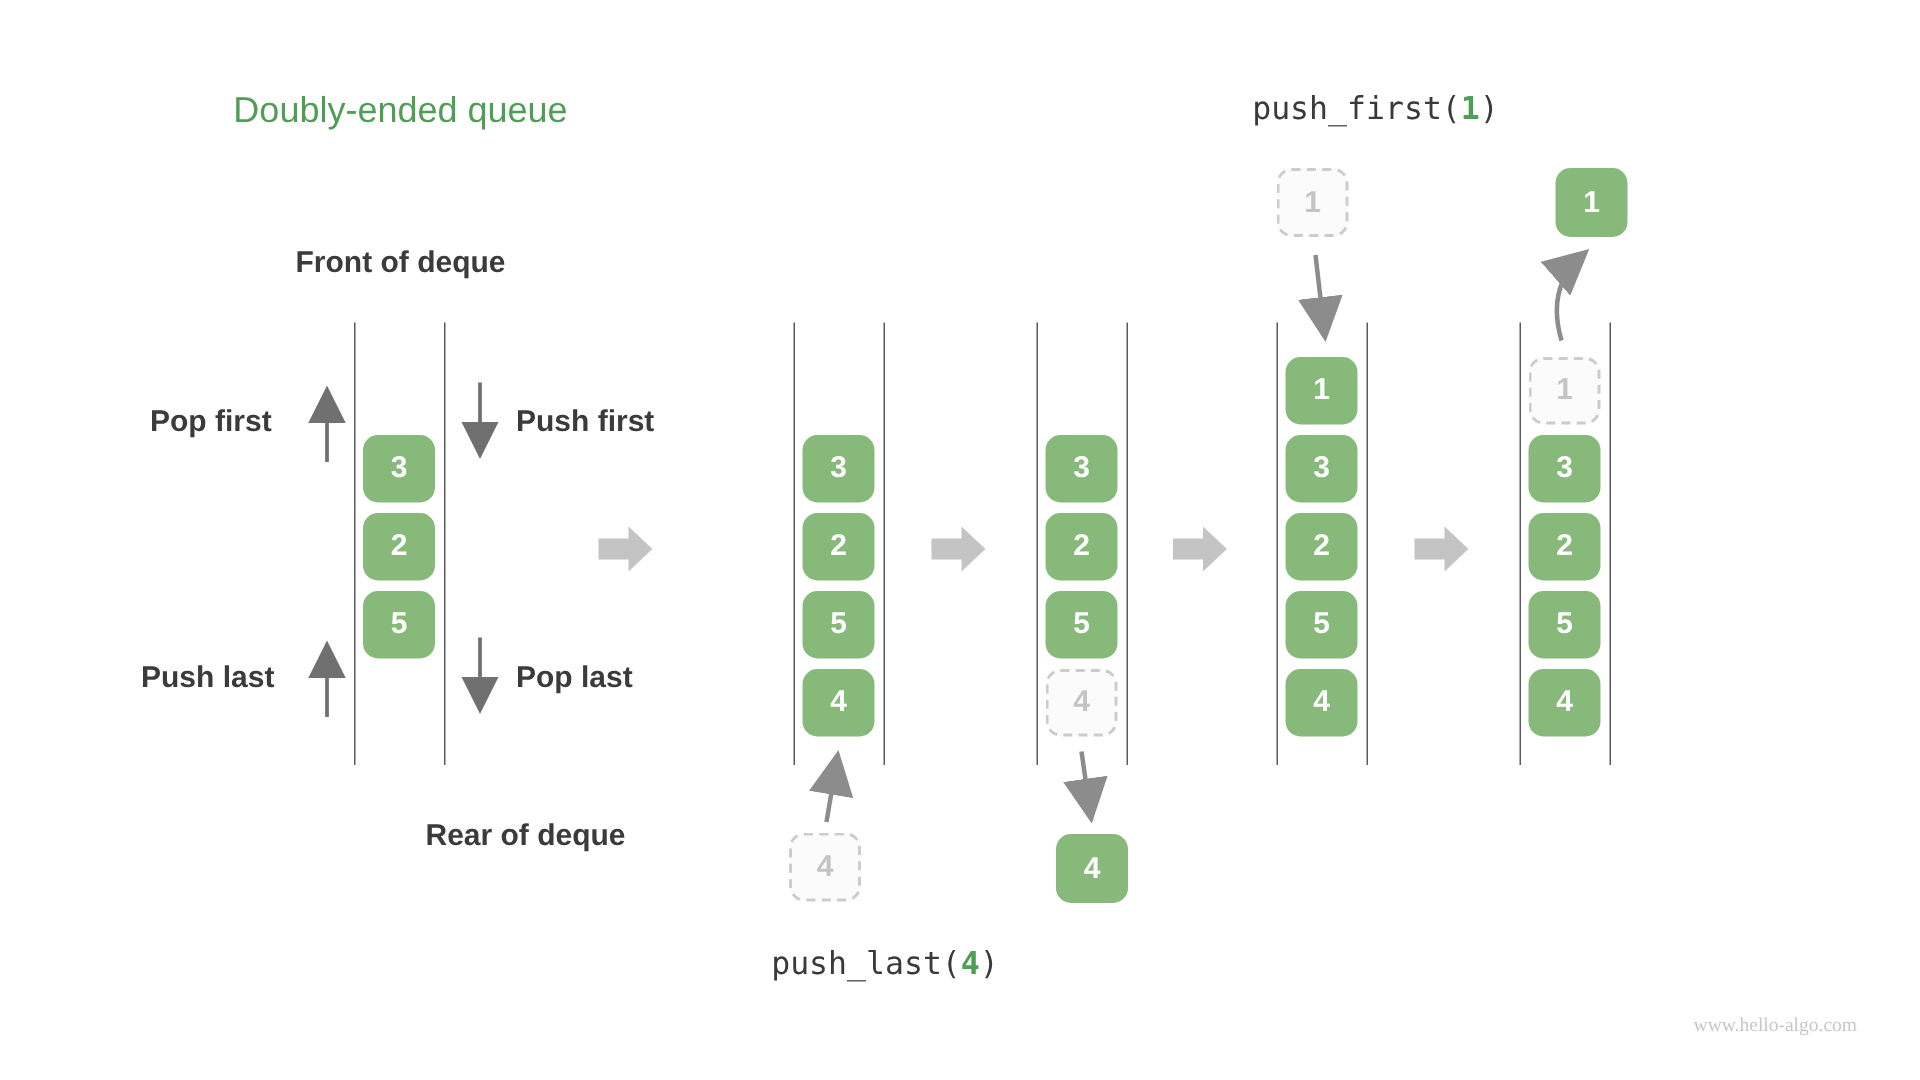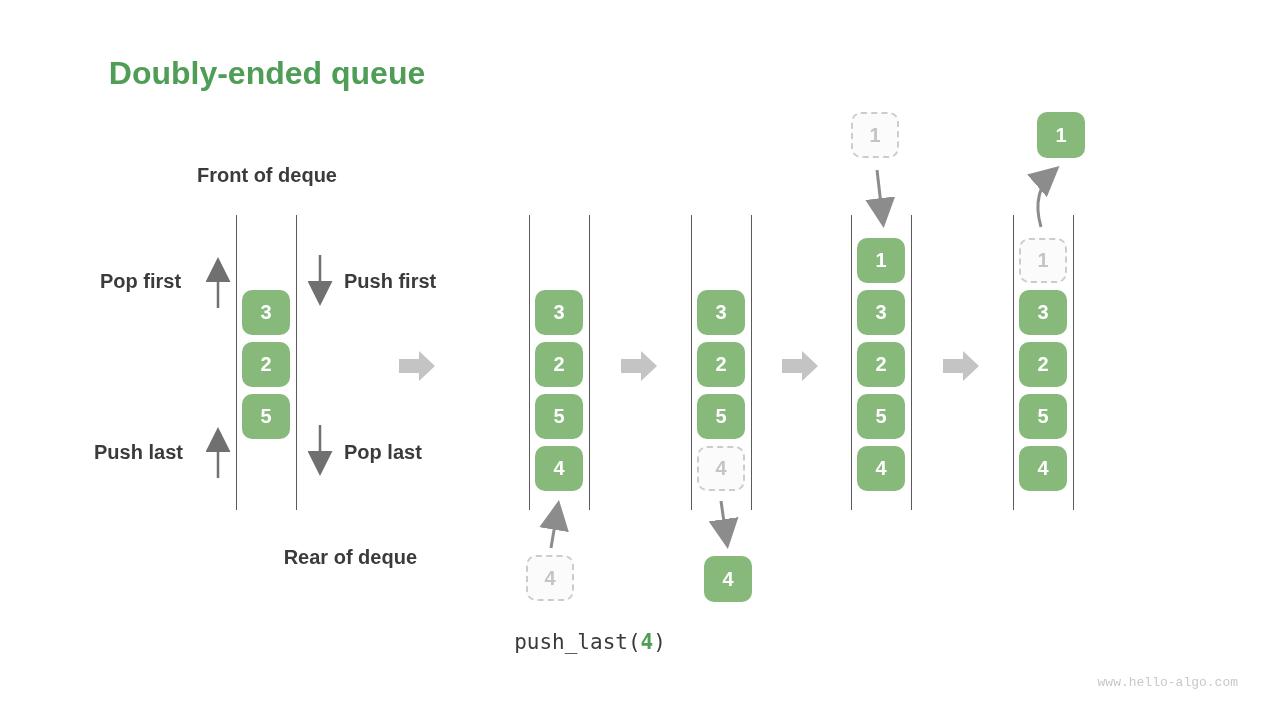--- a/index.html
+++ b/index.html
@@ -20,21 +20,21 @@
   #canvas {
     position: relative;
     width: 1280px; height: 720px;
     background: #ffffff;
     overflow: hidden;
     font-family: "Liberation Sans", sans-serif;
   }
   #arrow-layer { position:absolute; left:0; top:0; width:1280px; height:720px; pointer-events:none; }
   .title {
     position:absolute; left:67px; top:53px; width:400px;
-    text-align:center; font-size:32px; font-weight:bold;
+    text-align:center; font-size:24px; font-weight:normal;
     color: var(--title-green); line-height:41px;
   }
   .big-label {
     position:absolute; font-size:20px; font-weight:bold;
     color: var(--text-dark); white-space:nowrap;
   }
   .front-label { left:117px; top:164px; width:300px; text-align:center; }
   .rear-label  { left:117px; top:546px; width:300px; text-align:right; }
   .op-label { position:absolute; font-size:20px; font-weight:bold; color:var(--text-dark); white-space:nowrap; }
   .pop-first-label  { left:100px; top:270px; }
@@ -75,21 +75,21 @@
     font-family:"DejaVu Sans Mono", monospace;
     font-size:21px; color:#3a3a3a; white-space:nowrap;
   }
   .code-label .arg { color: var(--code-green); font-weight:bold; }
   .code-push-first { left:817px; top:60px; }
   .code-pop-first  { left:1013px; top:60px; }
   .code-push-last  { left:490px; top:630px; }
   .code-pop-last   { left:675px; top:630px; }
   .watermark {
     position:absolute; right:42px; top:675px;
-    font-family:Liberation Mono, monospace;
+    font-family:Liberation Serif, serif;
     font-size:13px; color: var(--watermark-gray); margin-left: 24px;
   }
   .thin-arrow  { stroke: var(--arrow-dark); stroke-width:2.5; fill:none; }
   .trans-arrow { stroke: var(--arrow-mid); stroke-width:3; fill:none; }
   .big-arrow   { fill: var(--big-arrow-gray); }
   .head-dark { fill: var(--arrow-dark); }
   .head-mid  { fill: var(--arrow-mid); }
 </style>
 </head>
 <body>
@@ -164,16 +164,17 @@
       <div class="cell solid" style="top: 127px;">2</div>
       <div class="cell solid" style="top: 179px;">5</div>
       <div class="cell solid" style="top: 231px;">4</div>
     </div>
 
   <div class="cell float-cell fc-push-last-in dashed">4</div>
   <div class="cell float-cell fc-pop-last-out solid">4</div>
   <div class="cell float-cell fc-push-first-in dashed">1</div>
   <div class="cell float-cell fc-pop-first-out solid">1</div>
 
+  <div class="code-label code-push-first"><span>push_first(</span><span class="arg">1</span><span>)</span></div>
   <div class="code-label code-push-last"><span>push_last(</span><span class="arg">4</span><span>)</span></div>
 
   <div class="watermark">www.hello-algo.com</div>
 </div>
 
 </body></html>

